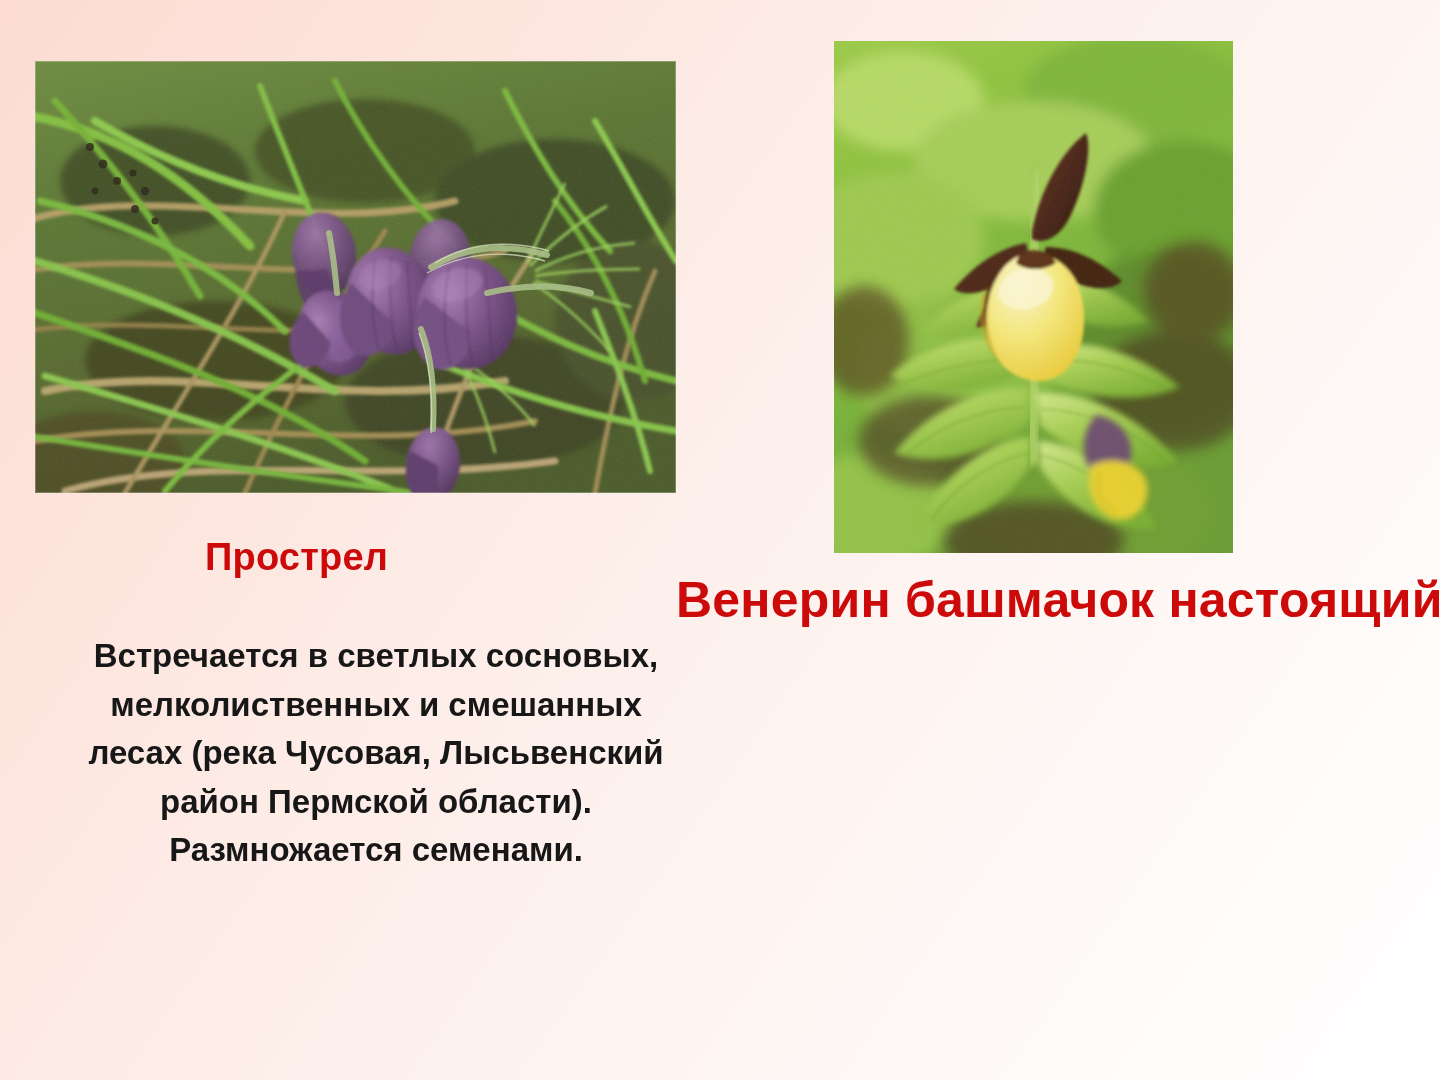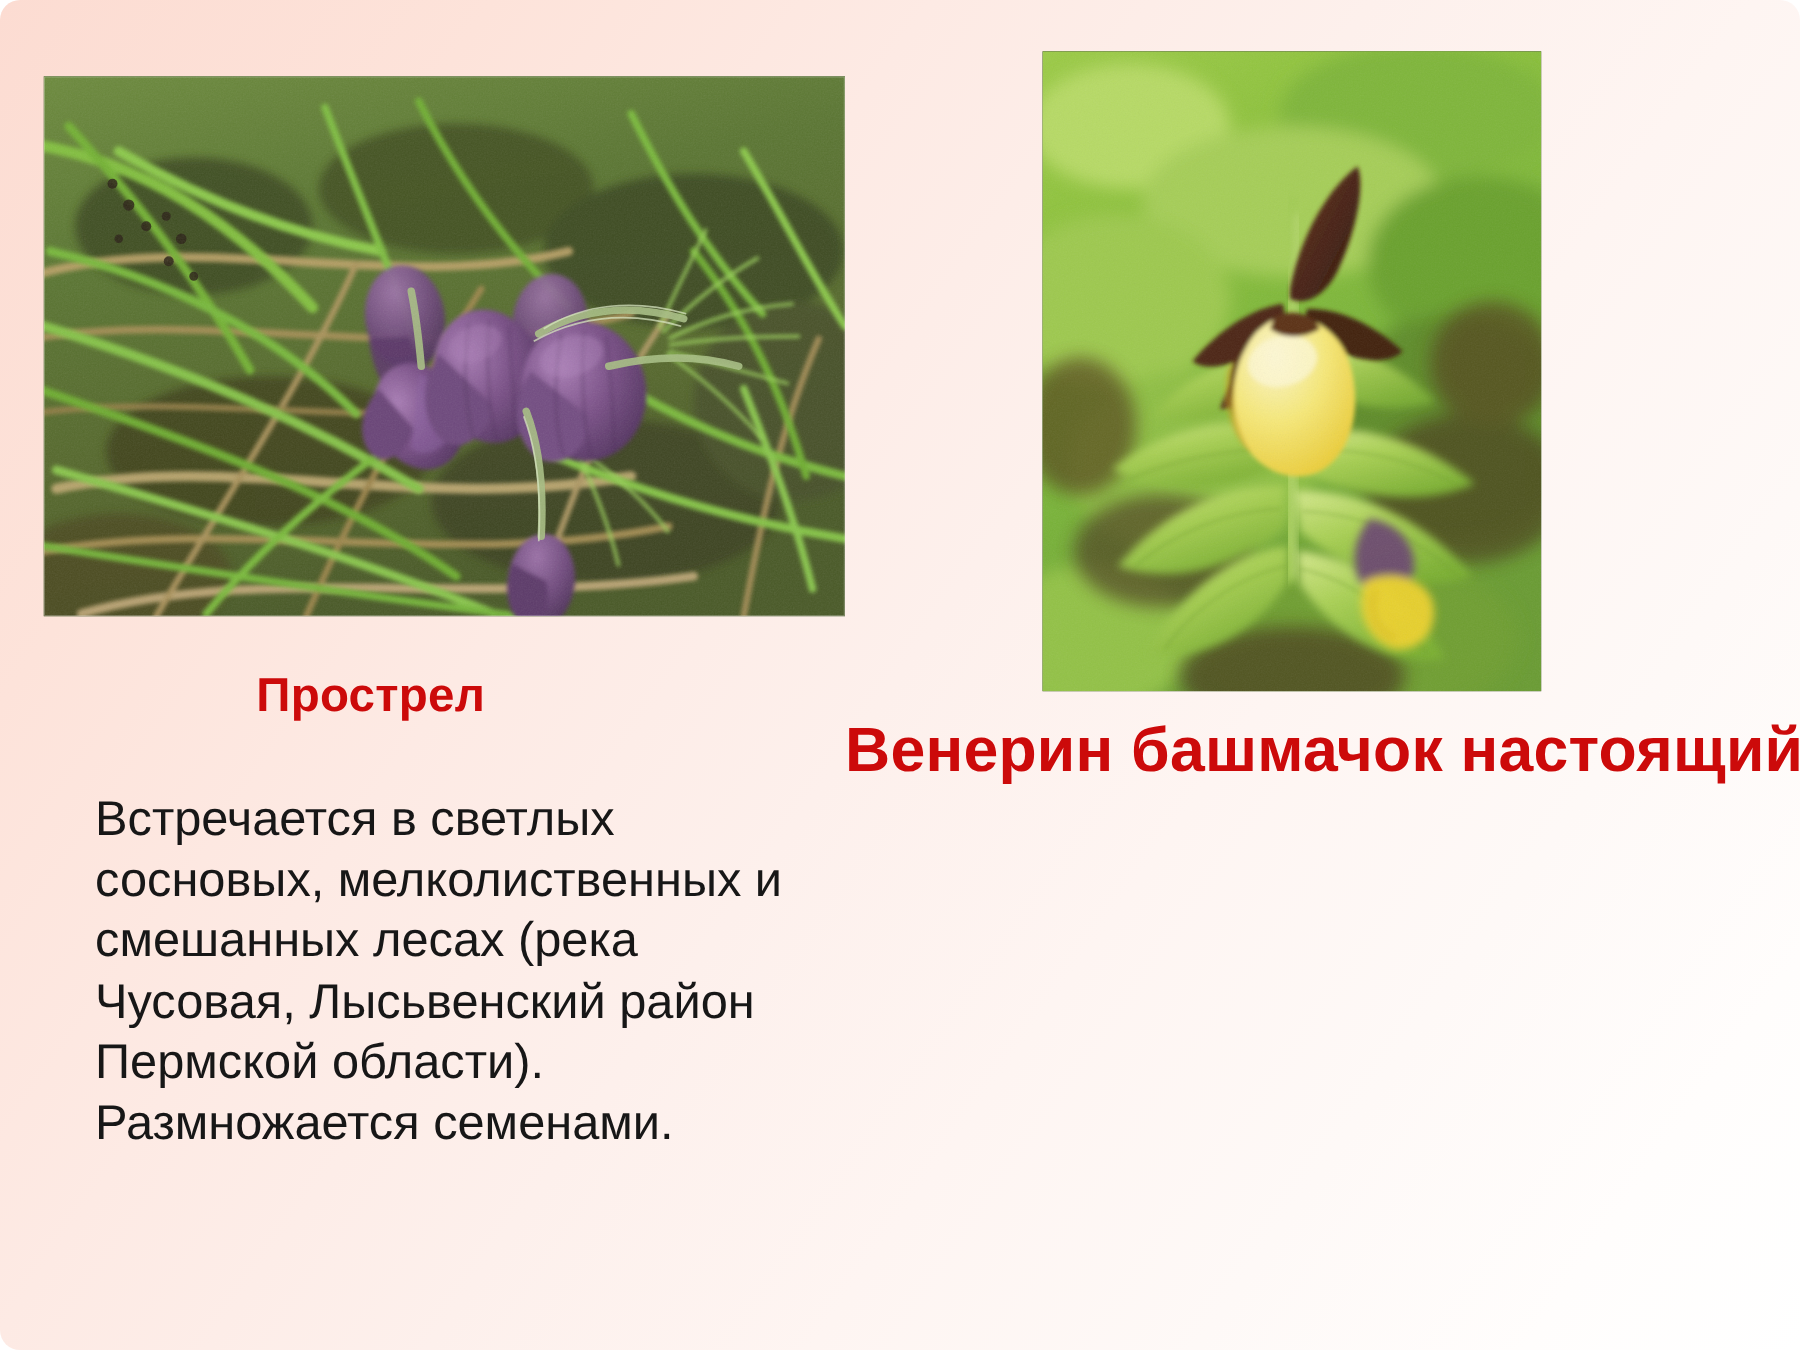--- a/index.html
+++ b/index.html
@@ -20,21 +20,20 @@
     background: linear-gradient(125deg,
         #fcdcd2 0%,
         #fde3da 18%,
         #fdeae4 34%,
         #fdf0ec 50%,
         #fef5f2 64%,
         #fef9f7 78%,
         #fffdfc 90%,
         #ffffff 100%);
     overflow: hidden;
-    border-radius: 16px;
   }
 
   
   .photo {
     position: absolute;
     overflow: hidden;
     background: #3d5a22;
   }
 
   #photo-pasque {
@@ -78,24 +77,25 @@
   #title-orchid {
     left: 676px;
     top: 578px;
     font-size: 50px;
     line-height: 44px;
   }
 
   .body-text {
     position: absolute;
     color: #171717;
-    font-weight: normal;
-    font-size: 39px;
+    font-weight: bold;
+    font-size: 33px;
     line-height: 48.5px;
     white-space: pre-line;
+    text-align: center;
   }
 
   #body-pasque {
     left: 76px;
     top: 632px;
     width: 600px;
   }
 
   #body-orchid {
     left: 766px;

